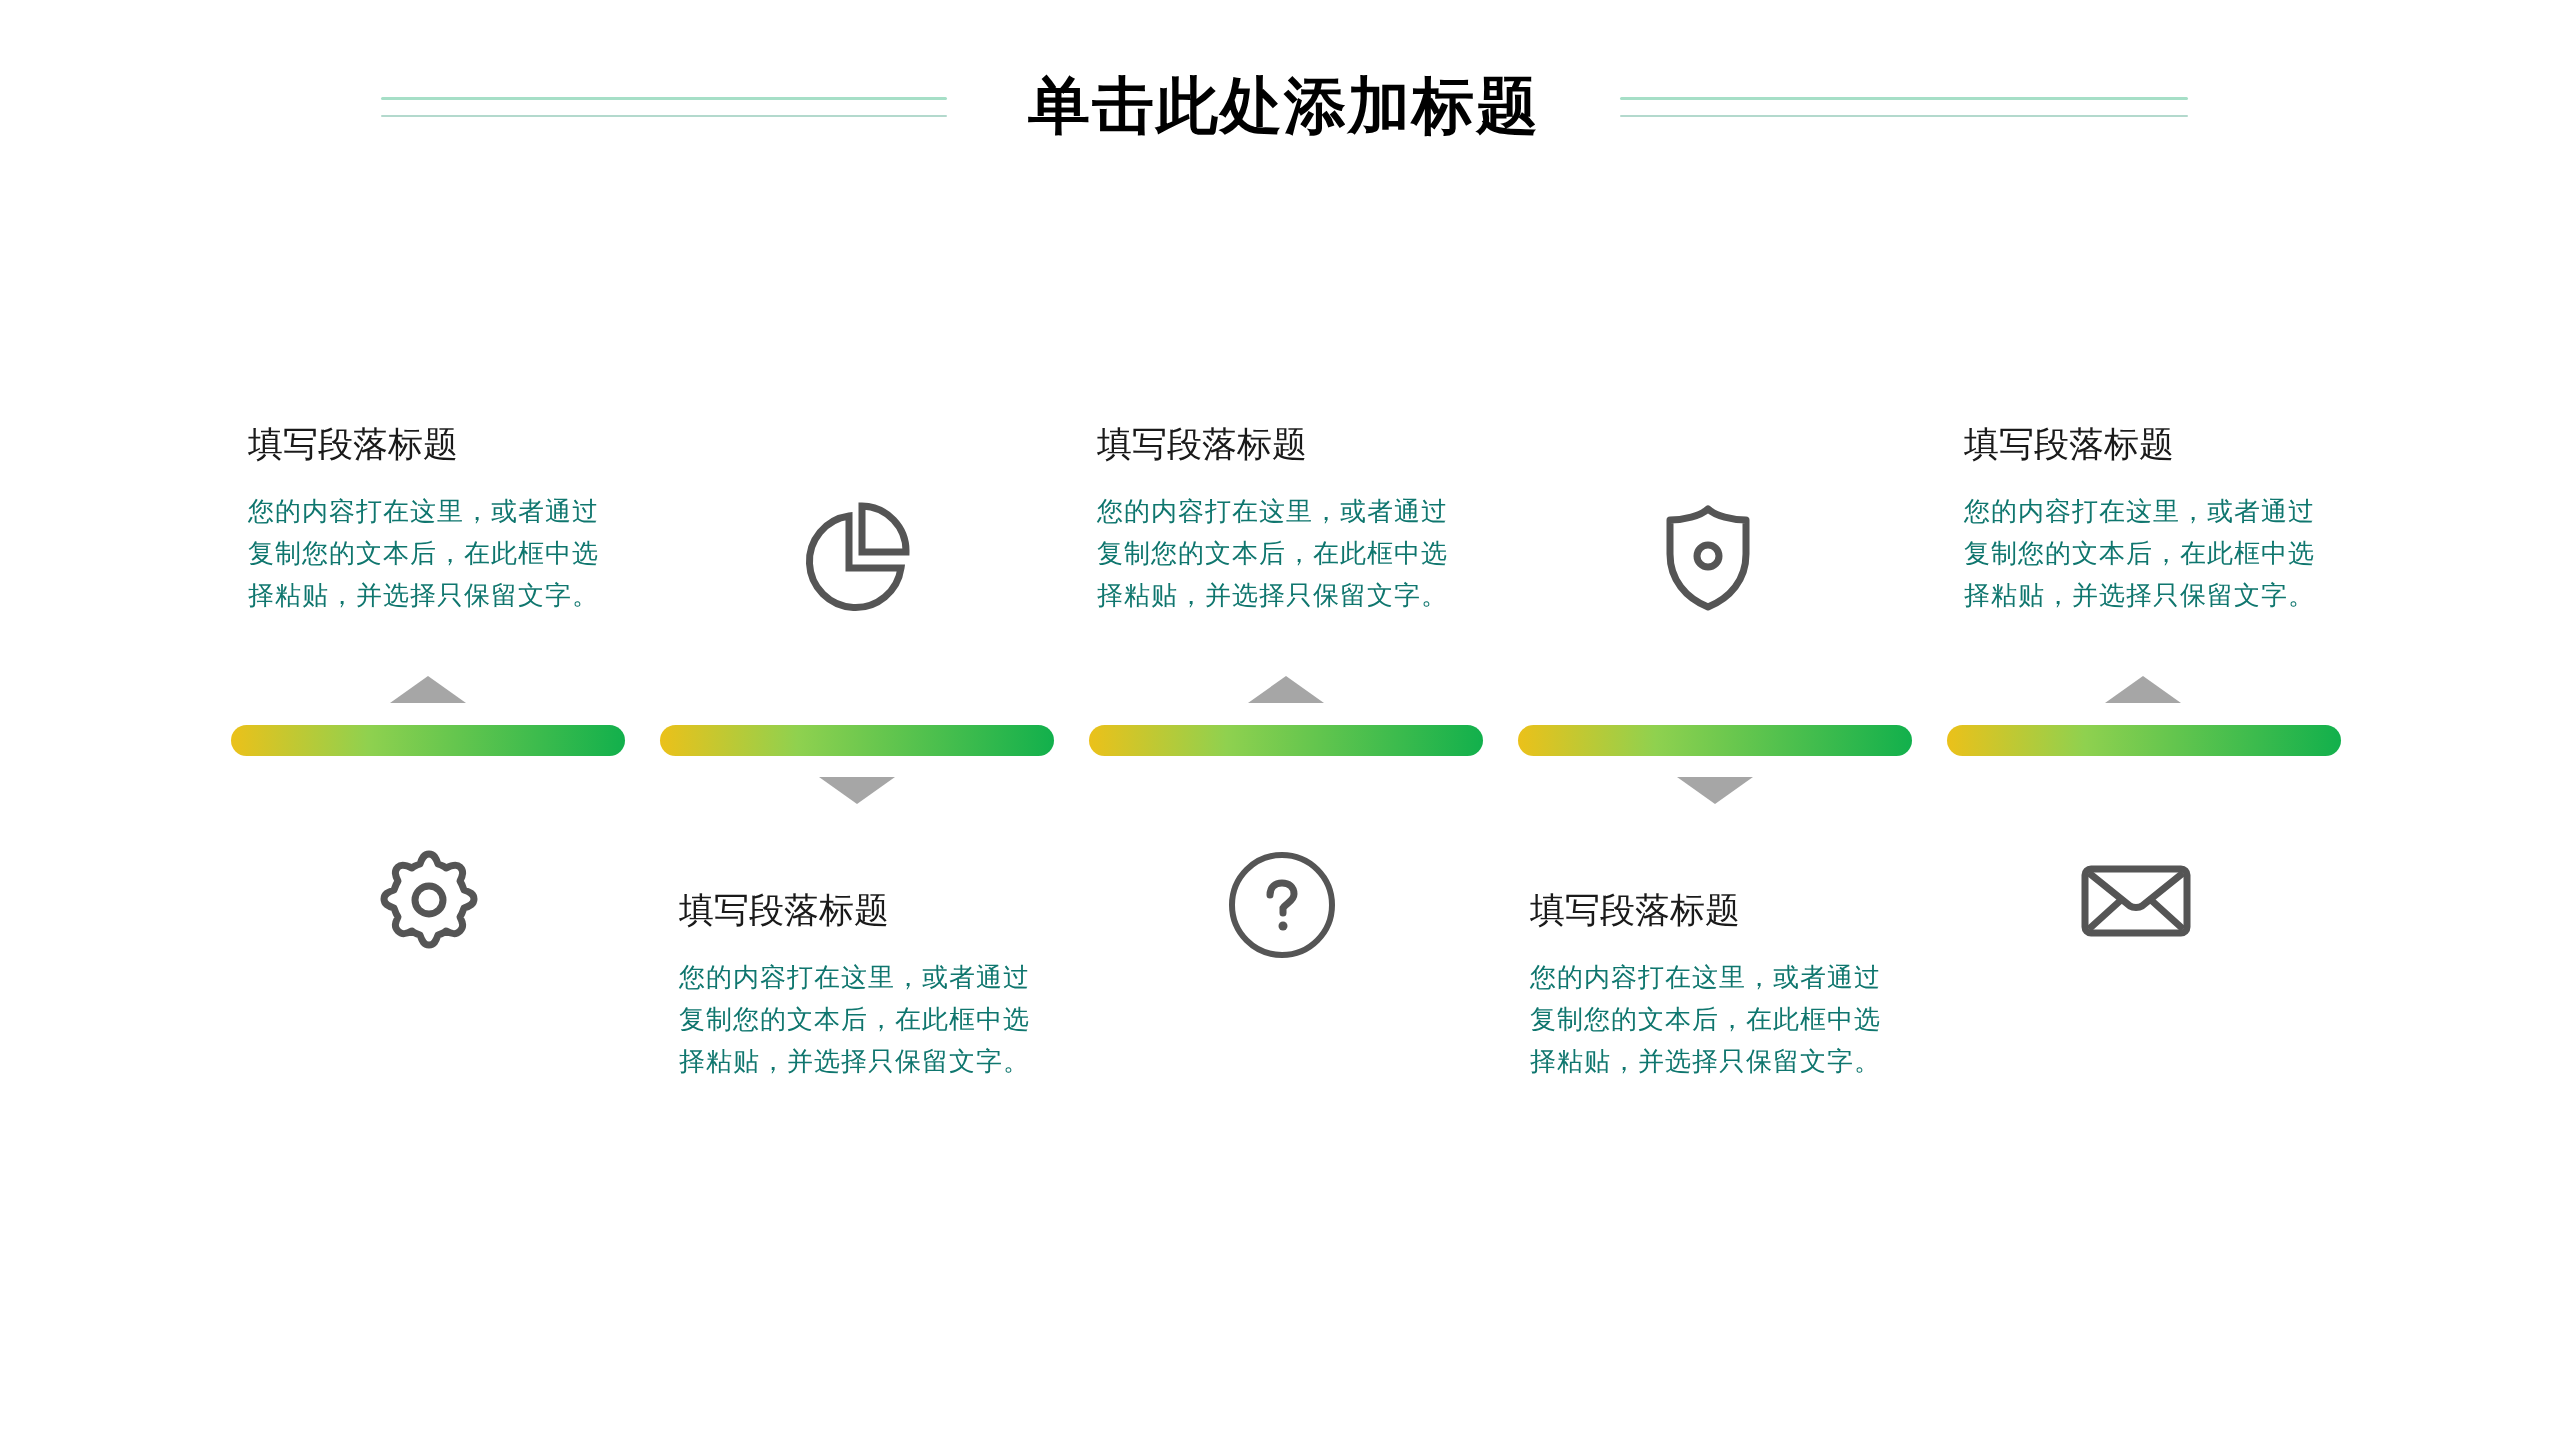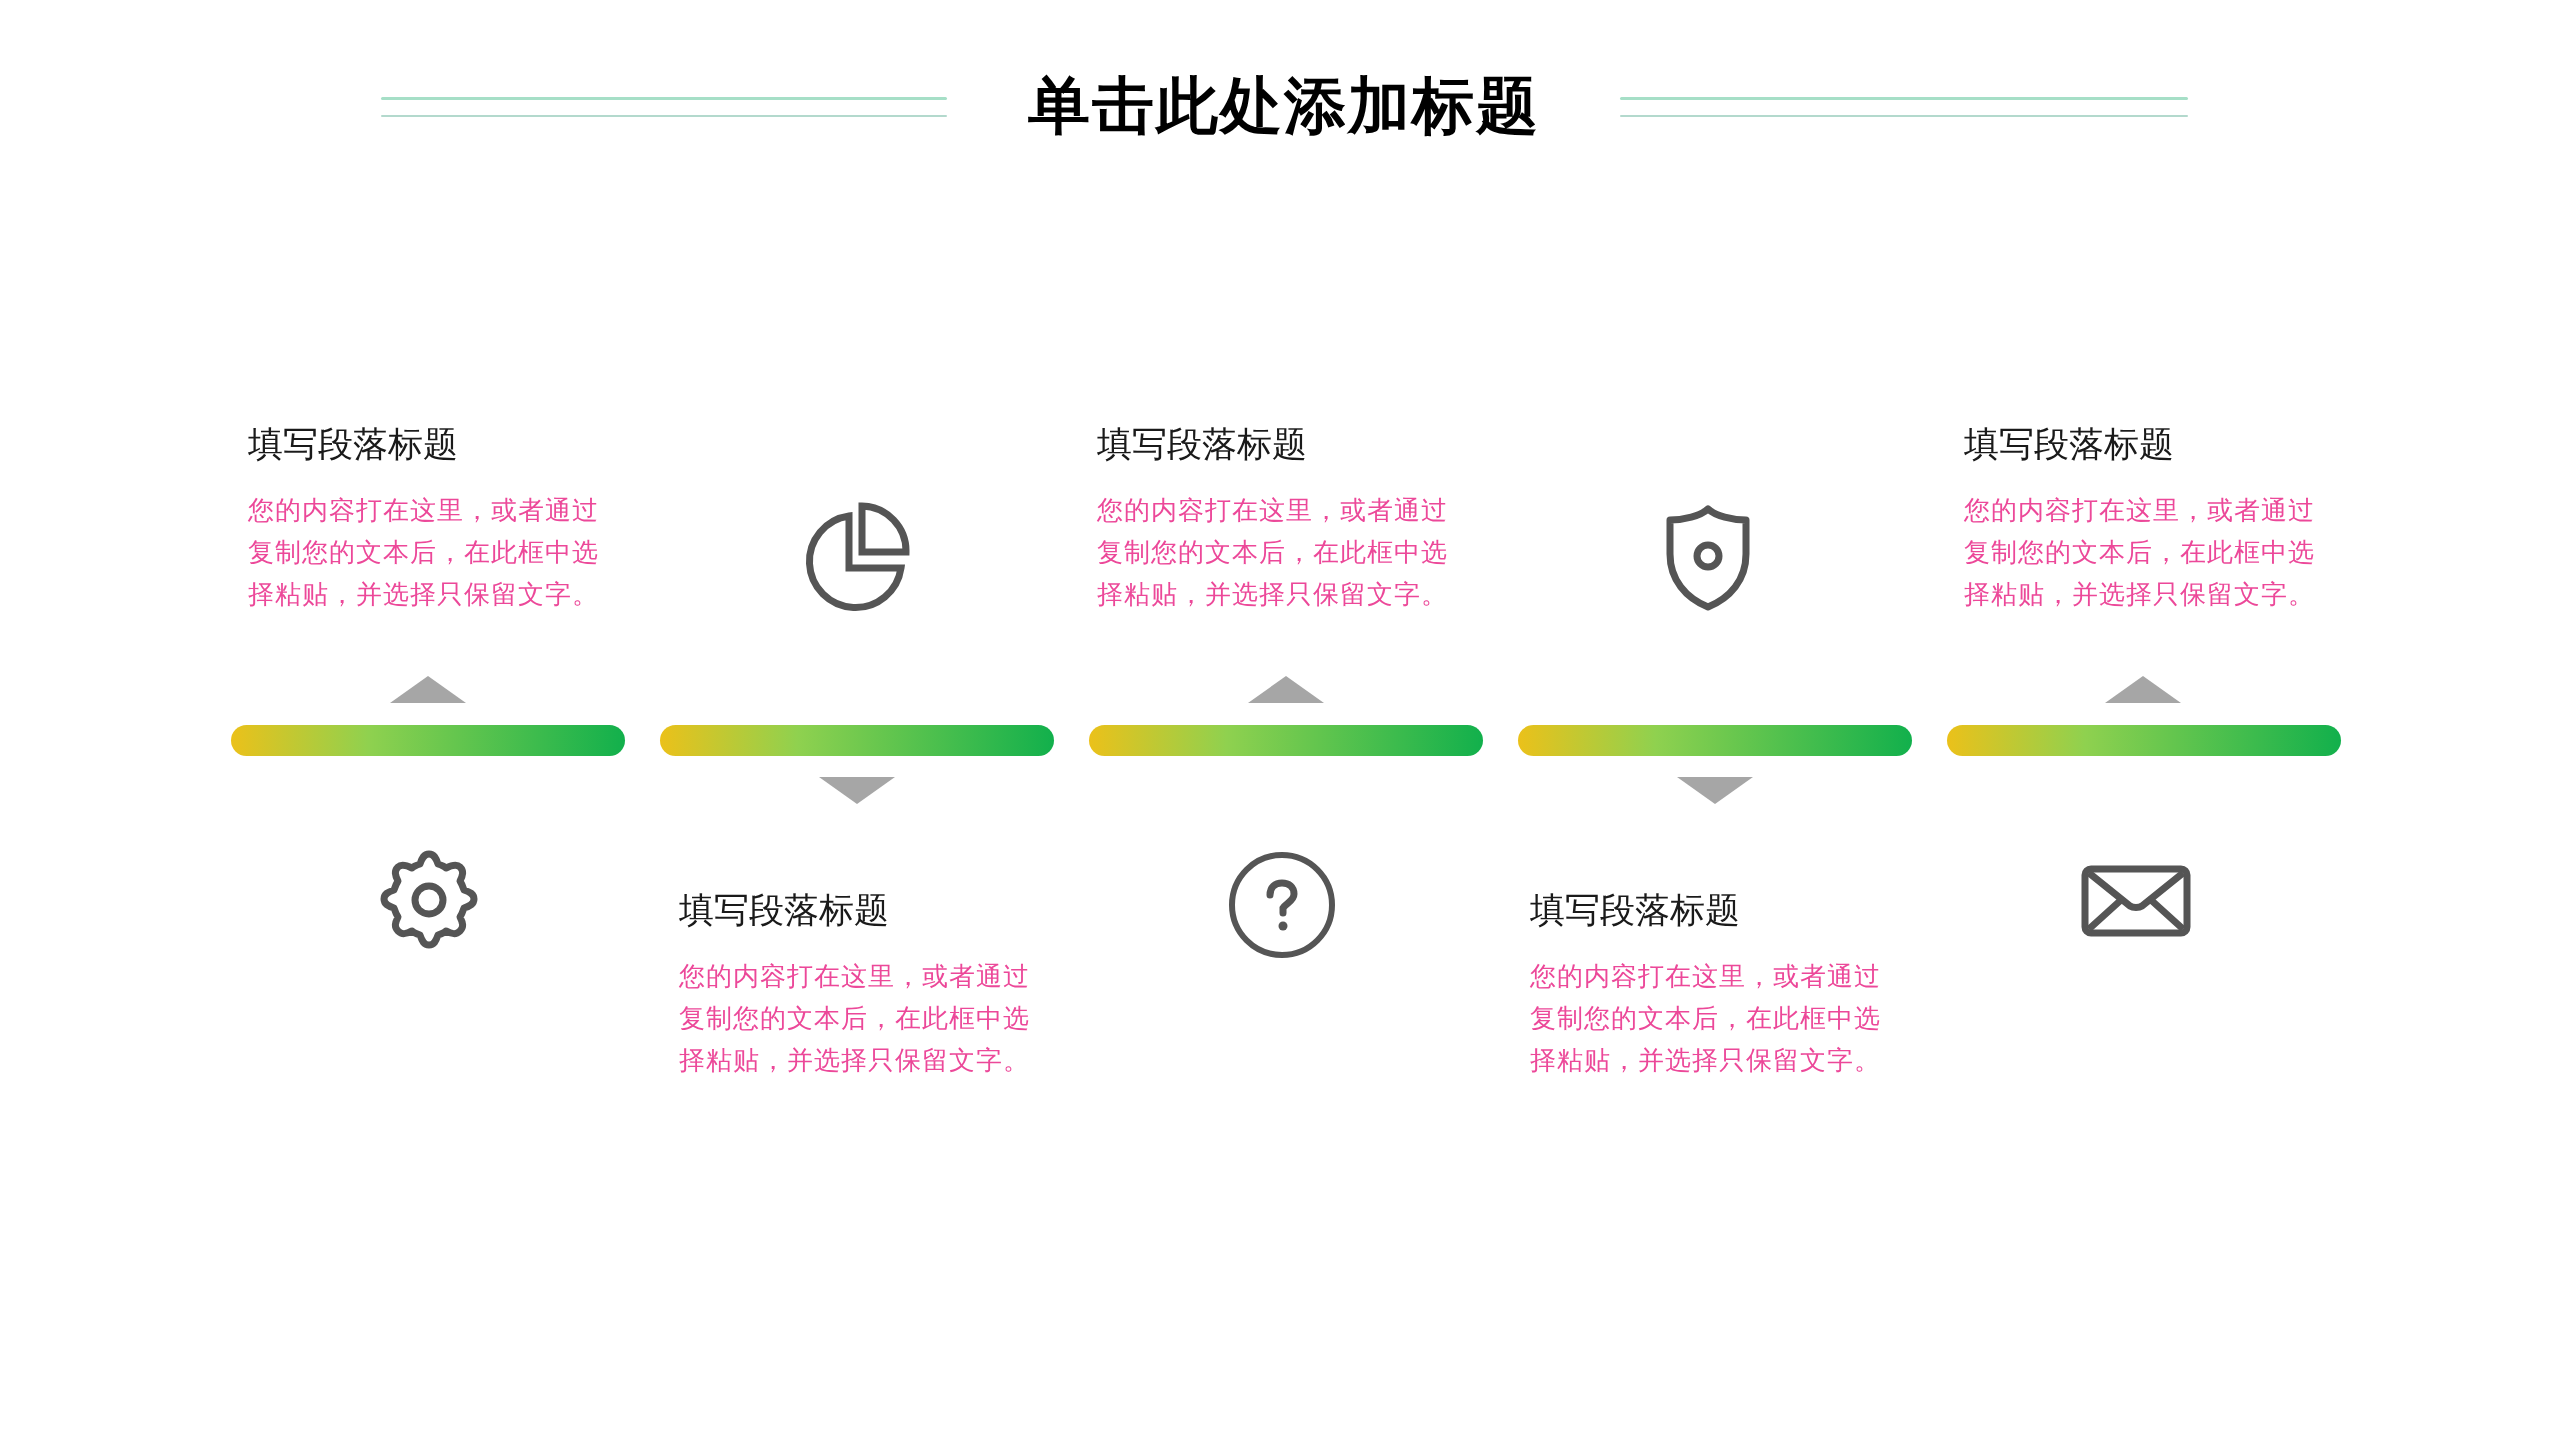--- a/index.html
+++ b/index.html
@@ -14,21 +14,21 @@
     position: absolute; top: 725px; height: 31px; width: 394px; border-radius: 16px;
   }
   .tri-up, .tri-down { position: absolute; width: 0; height: 0; }
   .tri-up { border-left: 38px solid transparent; border-right: 38px solid transparent; border-bottom: 27px solid #a6a6a6; top: 676px; }
   .tri-down { border-left: 38px solid transparent; border-right: 38px solid transparent; border-top: 27px solid #a6a6a6; top: 777px; }
   .block { position: absolute; width: 380px; }
   .block-heading {
     text-align: left; font-size: 35px; color: #1a1a1a; line-height: 44px; margin: 0 0 24px 0; font-weight: normal;
   }
   .block-body {
-    font-size: 26px; color: #ec4899; line-height: 42px; margin: 0; letter-spacing: 1px; font-family: Liberation Serif, serif;
+    font-size: 26px; color: #0f766e; line-height: 42px; margin: 0; letter-spacing: 1px;
   }
   .block-body span { display: block; white-space: nowrap; }
   .icon { position: absolute; }
   .icon svg { display: block; }
 </style>
 </head>
 <body>
 
 <div class="deco-line" style="left:381px; top:97px; width:566px; background:#a6dfc7;"></div>
 <div class="deco-line" style="left:381px; top:115px; width:566px; background:#b3d9cd; height:2px;"></div>

